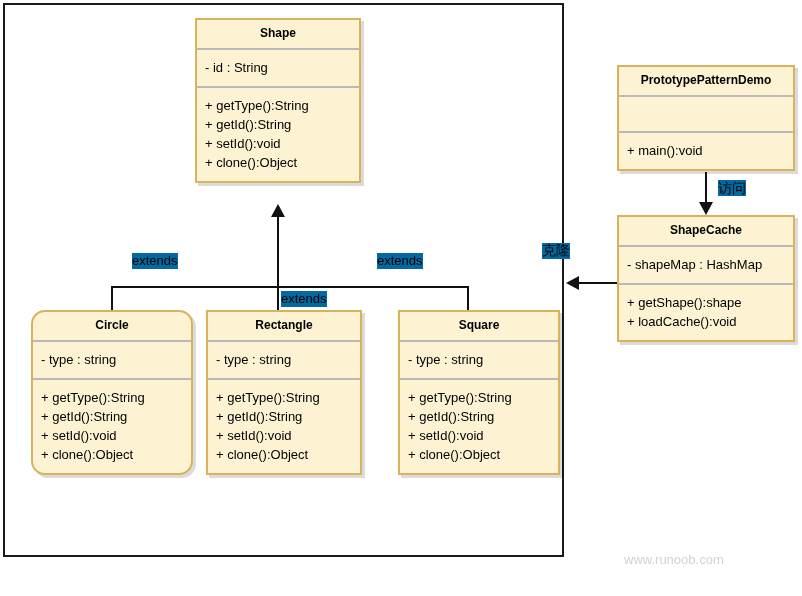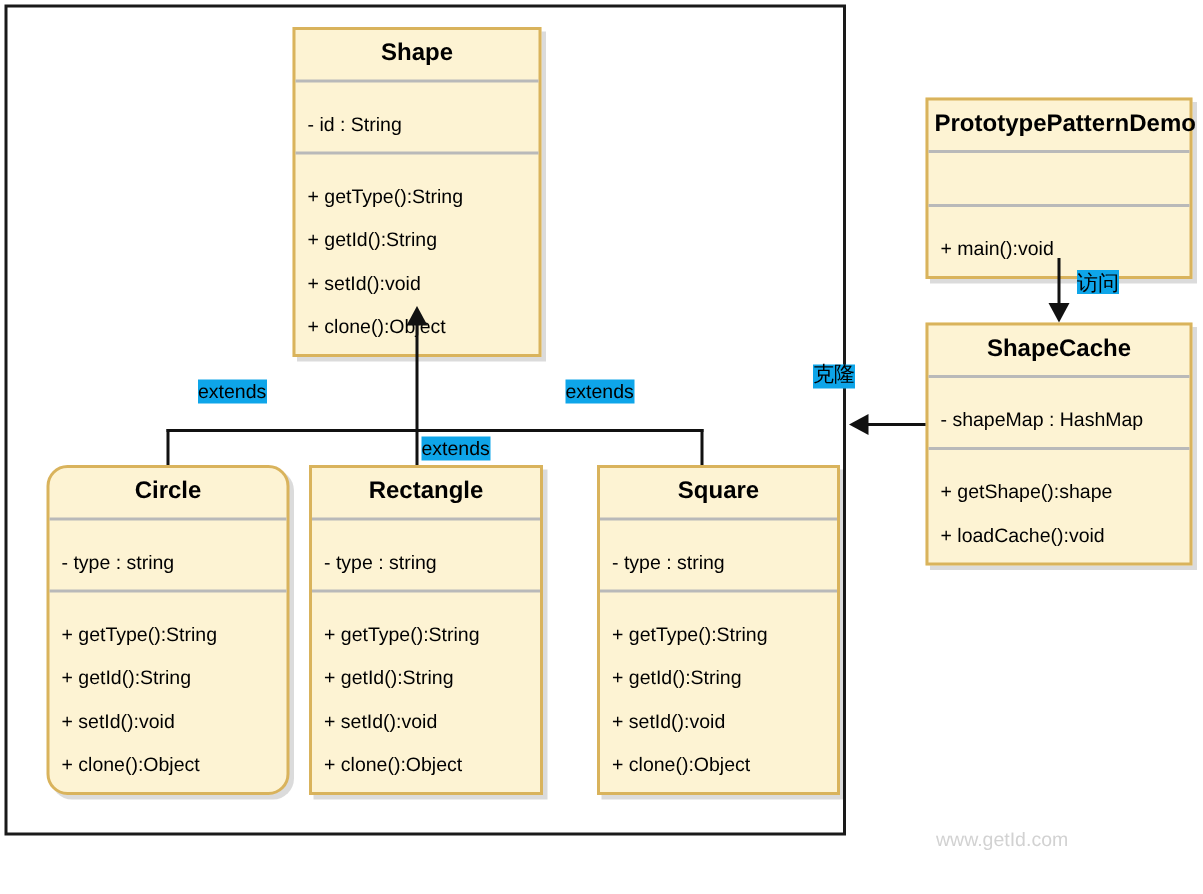--- a/index.html
+++ b/index.html
@@ -34,40 +34,39 @@
   .uml-class {
     position: absolute;
     background: #fdf3d3;
     border: 2px solid #d9b35c;
     box-sizing: border-box;
     box-shadow: 3px 3px 0 0 rgba(0,0,0,0.14);
   }
   .uml-title {
     text-align: center;
     font-weight: bold;
-    font-size: 16px;
+    font-size: 12px;
     color: #000000;
     padding: 7px 4px 8px 4px;
     line-height: 1.1;
     white-space: nowrap;
   }
   .uml-divider {
     height: 2px;
     background: #b9b9b9;
     width: 100%;
   }
   .uml-section {
     padding: 8px 8px 9px 8px;
   }
   .uml-row {
     font-size: 13px;
     color: #000000;
     line-height: 19px;
     white-space: nowrap;
-    margin-top: 10px;
   }
   .uml-section.empty {
     height: 34px;
     padding: 0;
   }
 
   
   .line-v {
     position: absolute;
     width: 2px;
@@ -101,21 +100,21 @@
     border-top: 7px solid transparent;
     border-bottom: 7px solid transparent;
     border-right: 13px solid #111111;
   }
 
   
   .edge-label {
     position: absolute;
     font-size: 13px;
     color: #000000;
-    background: #0ea5e9;
+    background: #0369a1;
     white-space: nowrap;
     line-height: 16px;
   }
   .edge-label.cjk {
     font-size: 14px;
   }
 
   .watermark {
     position: absolute;
     font-size: 13px;
@@ -227,15 +226,15 @@
   <div class="edge-label" style="left:281px; top:291px;">extends</div>
 
   <div class="line-v" style="left:705px; top:172px; height:32px;"></div>
   <div class="arrow-down" style="left:699px; top:202px;"></div>
   <div class="edge-label cjk" style="left:718px; top:180px;">访问</div>
 
   <div class="line-h" style="left:570px; top:282px; width:47px;"></div>
   <div class="arrow-left" style="left:566px; top:276px;"></div>
   <div class="edge-label cjk" style="left:542px; top:243px;font-family:Liberation Serif, serif;">克隆</div>
 
-  <div class="watermark" style="left:624px; top:552px;">www.getId.com</div>
+  <div class="watermark" style="left:624px; top:552px;">www.runoob.com</div>
 
 </div>
 
 </body></html>

